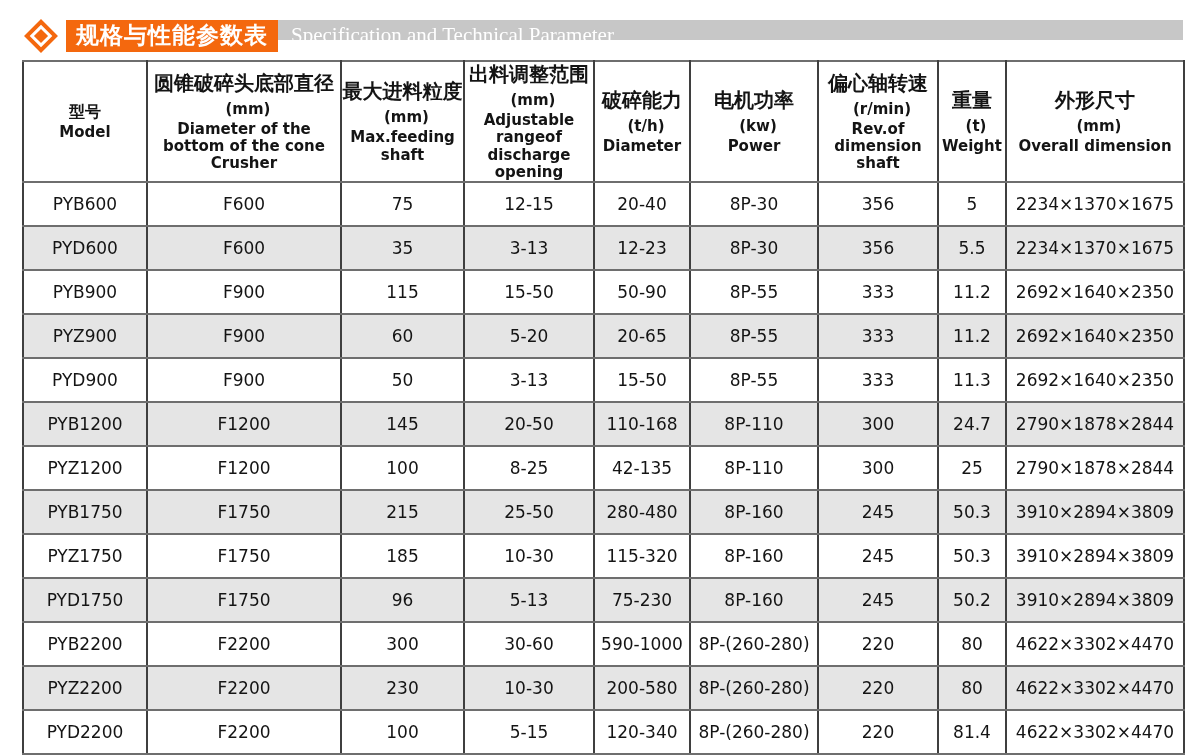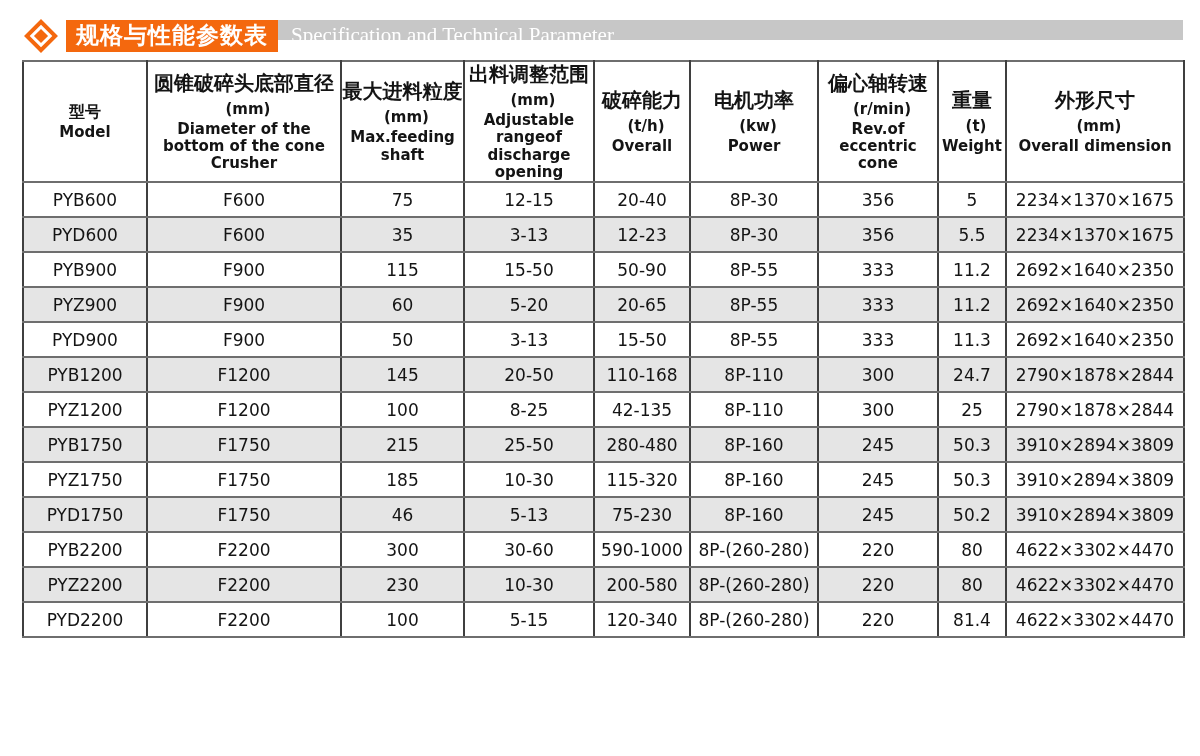--- a/index.html
+++ b/index.html
@@ -39,21 +39,21 @@
     border-collapse: collapse; table-layout: fixed;
     border: 2px solid #3f3f3f;
   }
   table.spec th, table.spec td {
     border-left: 2px solid #3f3f3f; border-right: 2px solid #3f3f3f;
     border-top: 2px solid #6e6e6e; border-bottom: 2px solid #6e6e6e;
     text-align: center; vertical-align: middle; color: #141414;
     overflow: hidden;
   }
   table.spec thead tr { height: 112px; background: #ffffff; }
-  table.spec tbody tr { height: 35px; margin-top: 48px; }
+  table.spec tbody tr { height: 44px; margin-top: 48px; }
   table.spec tbody tr:nth-child(even) { background: #e5e5e5; }
   table.spec tbody tr:nth-child(odd)  { background: #ffffff; }
   table.spec td { font-size: 17px; }
 
   .h-zh   { font-size: 20px; line-height: 1.25; margin-bottom: 4px; }
   .h-unit { font-size: 15px; line-height: 1.2; margin-bottom: 3px; padding-left: 8px; }
   .h-en   { font-size: 15px; line-height: 1.15; padding: 0 2px; }
   .h-zh-model { font-size: 16px; margin-bottom: 2px; }
 
   :root { --orange: #f4680e; --bargray: #c7c7c7; }
@@ -101,31 +101,31 @@
           <div class="h-en">Max.feeding shaft</div>
         </th>
         <th>
           <div class="h-zh">出料调整范围</div>
           <div class="h-unit">(mm)</div>
           <div class="h-en">Adjustable rangeof discharge opening</div>
         </th>
         <th>
           <div class="h-zh">破碎能力</div>
           <div class="h-unit">(t/h)</div>
-          <div class="h-en">Overall</div>
+          <div class="h-en">Diameter</div>
         </th>
         <th>
           <div class="h-zh">电机功率</div>
           <div class="h-unit">(kw)</div>
           <div class="h-en">Power</div>
         </th>
         <th>
           <div class="h-zh">偏心轴转速</div>
           <div class="h-unit">(r/min)</div>
-          <div class="h-en">Rev.of eccentric cone</div>
+          <div class="h-en">Rev.of dimension shaft</div>
         </th>
         <th>
           <div class="h-zh">重量</div>
           <div class="h-unit">(t)</div>
           <div class="h-en">Weight</div>
         </th>
         <th>
           <div class="h-zh">外形尺寸</div>
           <div class="h-unit">(mm)</div>
           <div class="h-en">Overall dimension</div>
@@ -228,21 +228,21 @@
         <td>10-30</td>
         <td>115-320</td>
         <td>8P-160</td>
         <td>245</td>
         <td>50.3</td>
         <td>3910×2894×3809</td>
       </tr>
       <tr>
         <td>PYD1750</td>
         <td>F1750</td>
-        <td>46</td>
+        <td>96</td>
         <td>5-13</td>
         <td>75-230</td>
         <td>8P-160</td>
         <td>245</td>
         <td>50.2</td>
         <td>3910×2894×3809</td>
       </tr>
       <tr>
         <td>PYB2200</td>
         <td>F2200</td>

